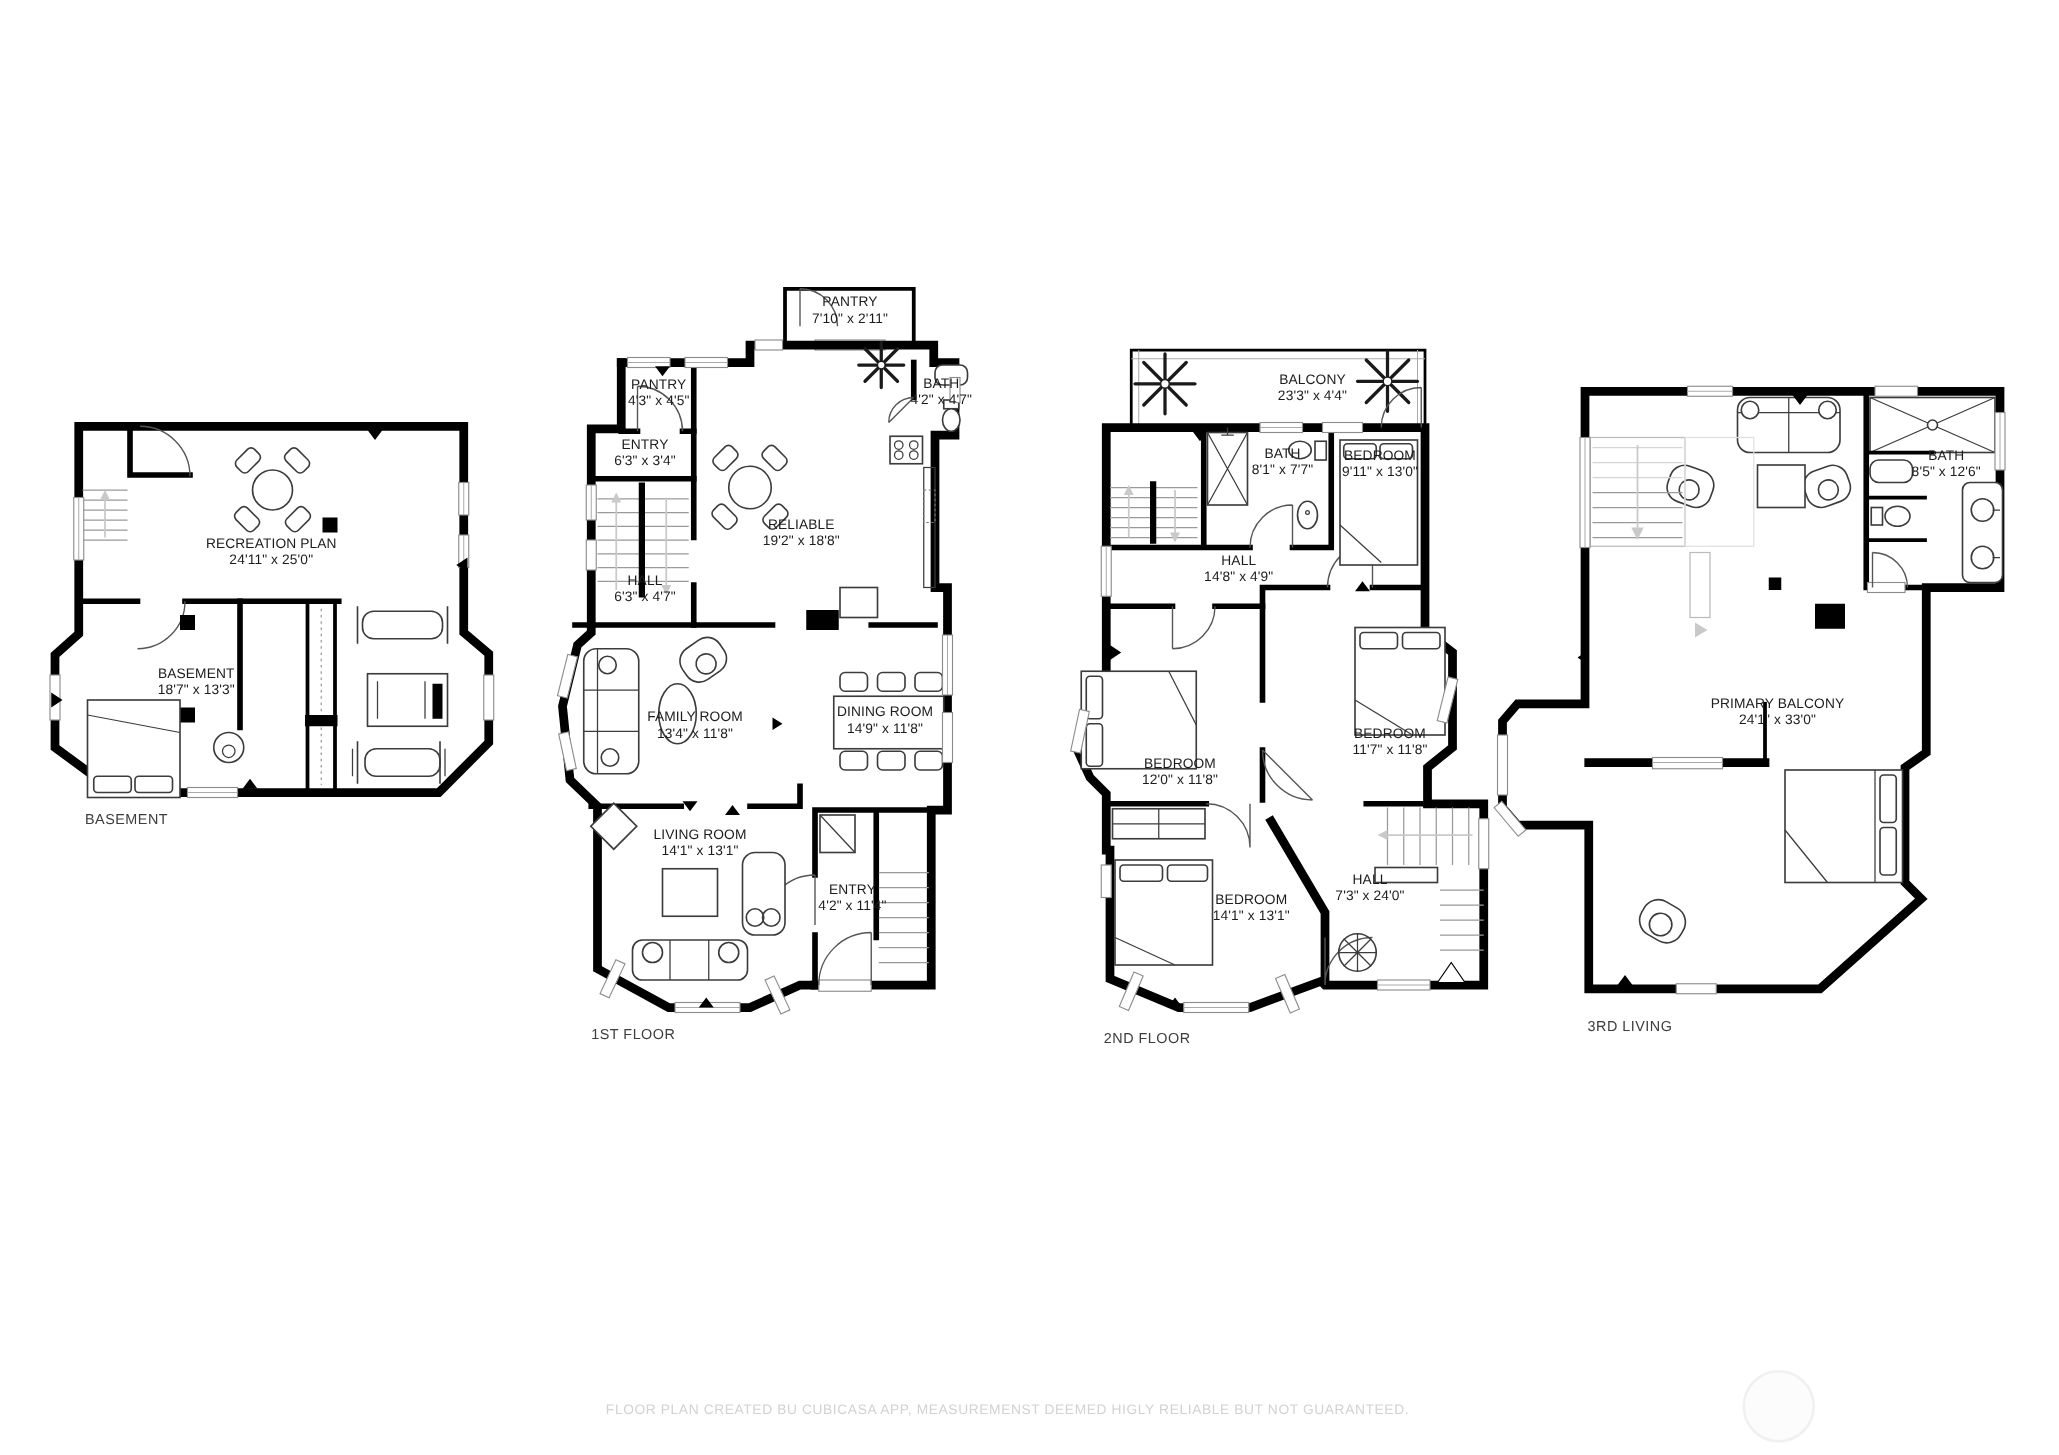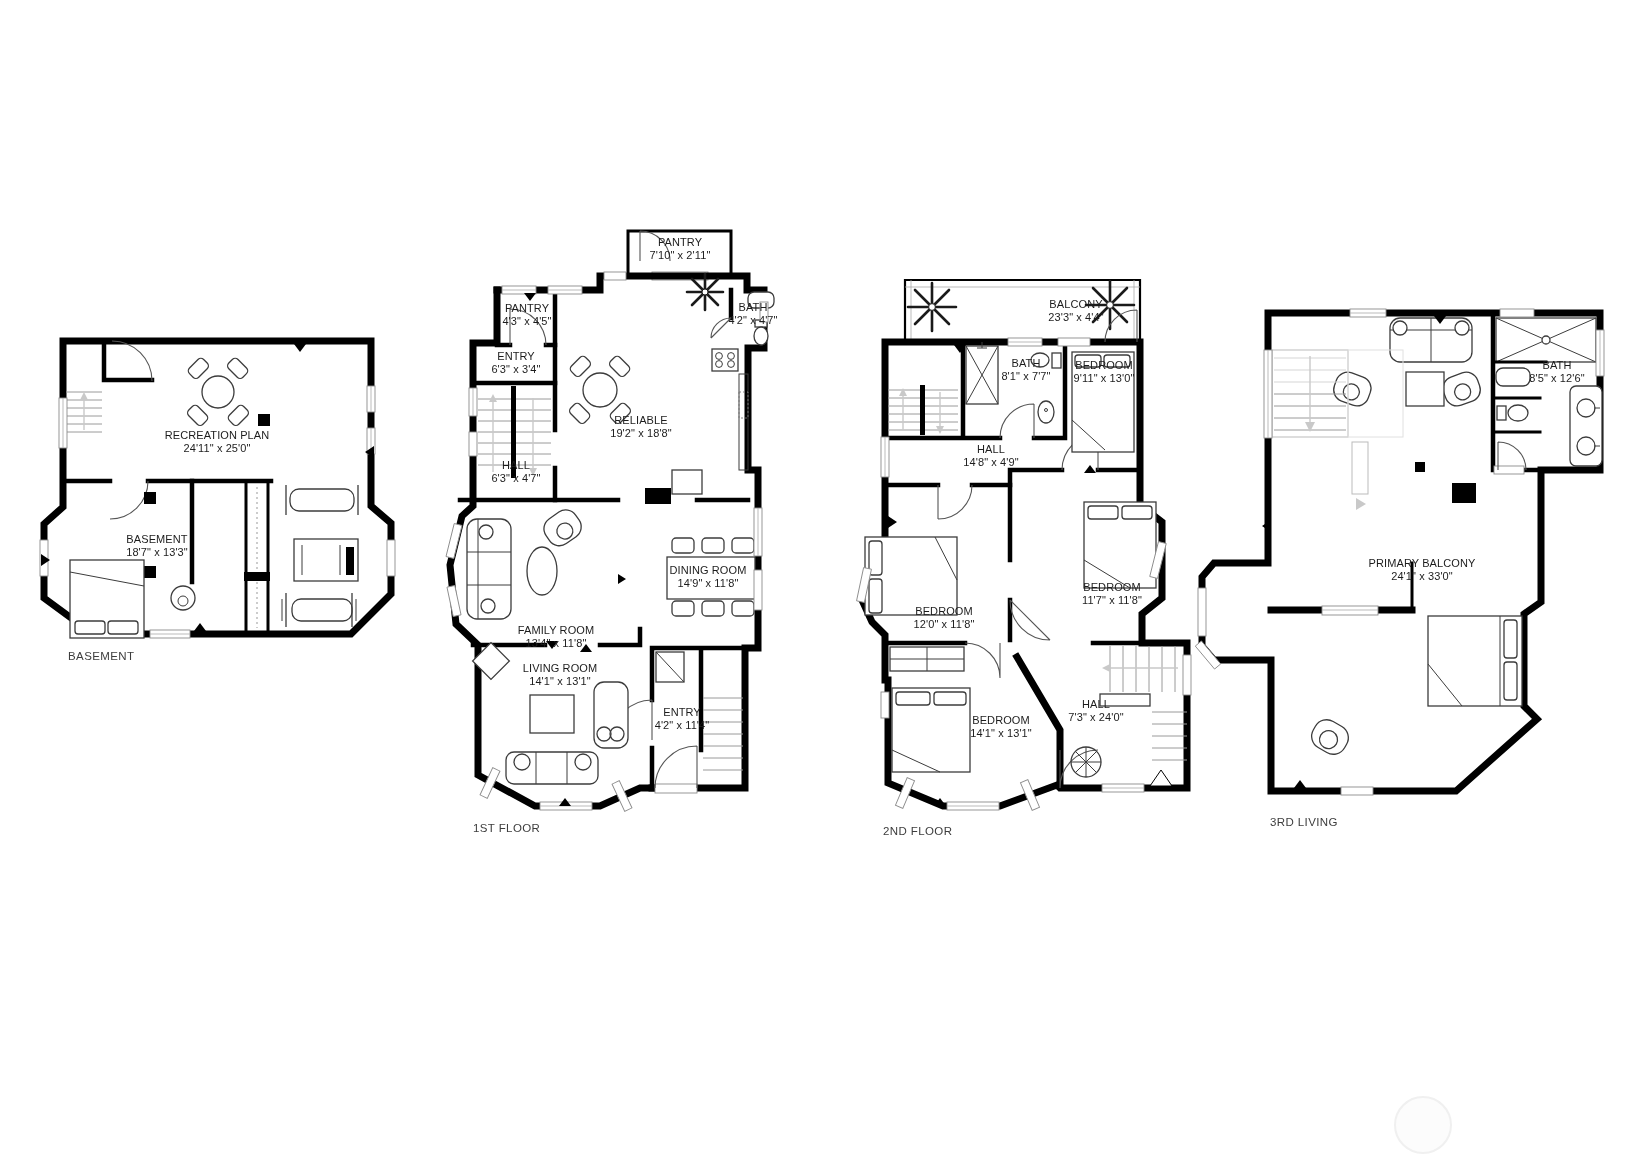--- a/index.html
+++ b/index.html
@@ -448,38 +448,38 @@
   <div>4'2" x 4'7"</div>
 </div>
 <div class="room-label" style="left:641px;top:414px">
   <div>RELIABLE</div>
   <div>19'2" x 18'8"</div>
 </div>
 <div class="room-label" style="left:516px;top:459px">
   <div>HALL</div>
   <div>6'3" x 4'7"</div>
 </div>
-<div class="room-label" style="left:556px;top:624px">
+<div class="room-label" style="left:556px;top:568px">
   <div>FAMILY ROOM</div>
   <div>13'4" x 11'8"</div>
 </div>
 <div class="room-label" style="left:708px;top:564px">
   <div>DINING ROOM</div>
   <div>14'9" x 11'8"</div>
 </div>
 <div class="room-label" style="left:560px;top:662px">
   <div>LIVING ROOM</div>
   <div>14'1" x 13'1"</div>
 </div>
 <div class="room-label" style="left:682px;top:706px">
   <div>ENTRY</div>
   <div>4'2" x 11'4"</div>
 </div>
 
-<div class="room-label" style="left:1076px;top:298px">
+<div class="room-label" style="left:1050px;top:298px">
   <div>BALCONY</div>
   <div>23'3" x 4'4"</div>
 </div>
 <div class="room-label" style="left:1026px;top:357px">
   <div>BATH</div>
   <div>8'1" x 7'7"</div>
 </div>
 <div class="room-label" style="left:1104px;top:359px">
   <div>BEDROOM</div>
   <div>9'11" x 13'0"</div>
@@ -512,15 +512,16 @@
 <div class="room-label" style="left:1422px;top:557px">
   <div>PRIMARY BALCONY</div>
   <div>24'1" x 33'0"</div>
 </div>
 
 <div class="floor-title" style="left:68px;top:650px">BASEMENT</div>
 <div class="floor-title" style="left:473px;top:822px">1ST FLOOR</div>
 <div class="floor-title" style="left:883px;top:825px">2ND FLOOR</div>
 <div class="floor-title" style="left:1270px;top:816px">3RD LIVING</div>
 
+<div class="footer-note">FLOOR PLAN CREATED BU CUBICASA APP, MEASUREMENST DEEMED HIGLY RELIABLE BUT NOT GUARANTEED.</div>
 <div class="watermark-circle"></div>
 
 </div>
 
 </body></html>

